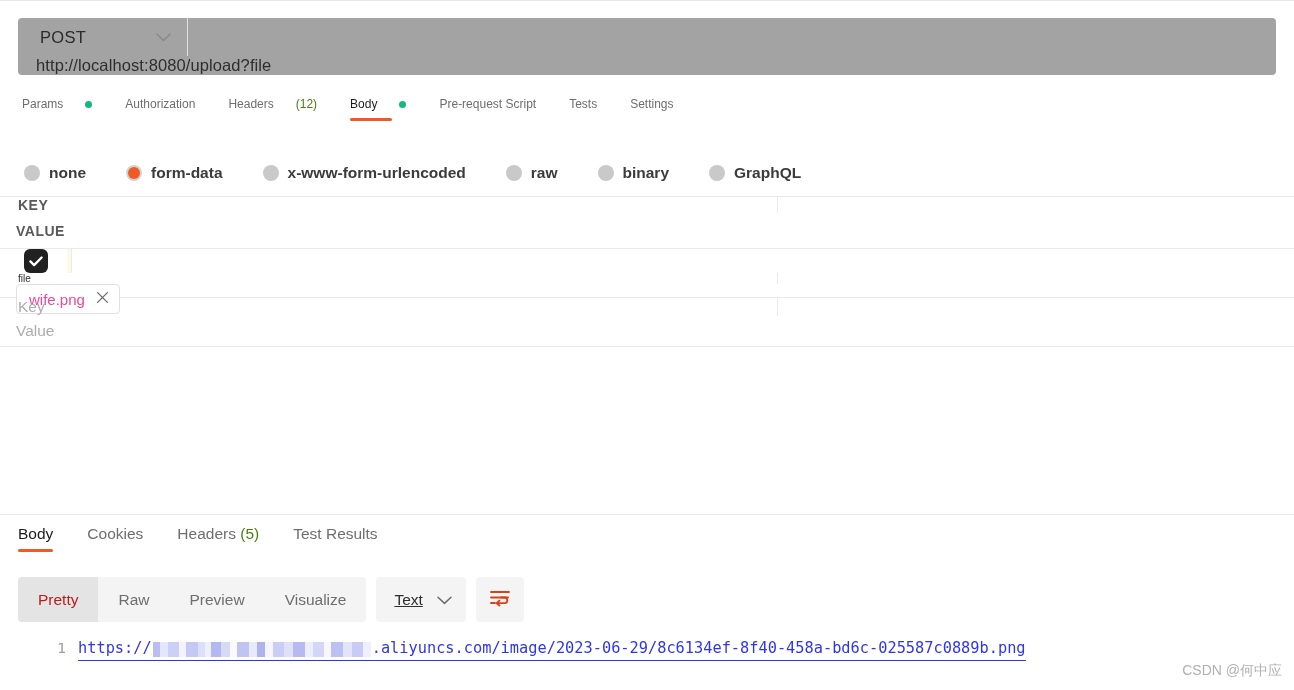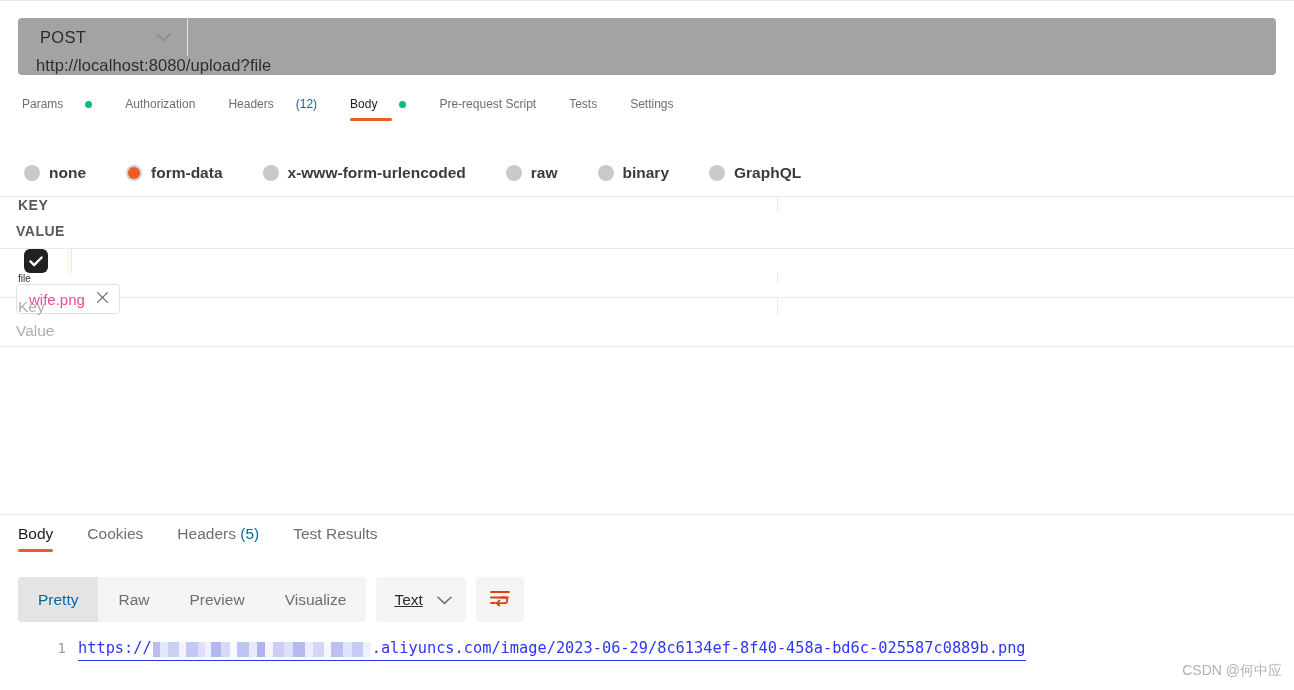--- a/index.html
+++ b/index.html
@@ -51,21 +51,21 @@
     white-space: nowrap;
   }
   .rtab:first-child { padding-left: 0; }
   .rtab.active { color: #1c1c1c; }
   .rtab.active::after {
     content: ""; position: absolute;
     left: 0; right: 33px; bottom: 0; height: 3px;
     background: #ef5b25; border-radius: 2px;
   }
   .dot-green { width: 7px; height: 7px; border-radius: 50%; background: #10b981; }
-  .count-green { color: #0369a1; }
+  .count-green { color: #4d7c0f; }
 
   
   .radios {
     position: absolute; left: 24px; top: 164px;
     display: flex; align-items: center; gap: 14px; font-weight: bold;
   }
   .radio-item {
     display: flex; align-items: center; gap: 9px;
     margin-right: 26px; font-size: 15.5px; color: #3b3b3b;
     white-space: nowrap;
@@ -154,21 +154,21 @@
     display: flex; align-items: center; gap: 10px;
   }
   .seg-group {
     display: flex; background: #f4f4f4; border-radius: 4px; overflow: hidden;
     height: 45px;
   }
   .seg {
     display: flex; align-items: center; padding: 0 20px;
     font-size: 15.5px; color: #6e6e6e; white-space: nowrap;
   }
-  .seg.active { background: #e4e4e4; color: #0369a1; }
+  .seg.active { background: #e4e4e4; color: #b91c1c; }
   .dd-box {
     display: flex; align-items: center; gap: 14px;
     height: 45px; padding: 0 14px 0 18px;
     background: #f4f4f4; border-radius: 4px;
     font-size: 15.5px; color: #2e2e2e; text-decoration: underline;
   }
   .wrap-btn {
     width: 48px; height: 45px; background: #f4f4f4; border-radius: 4px;
     display: flex; align-items: center; justify-content: center;
   }

